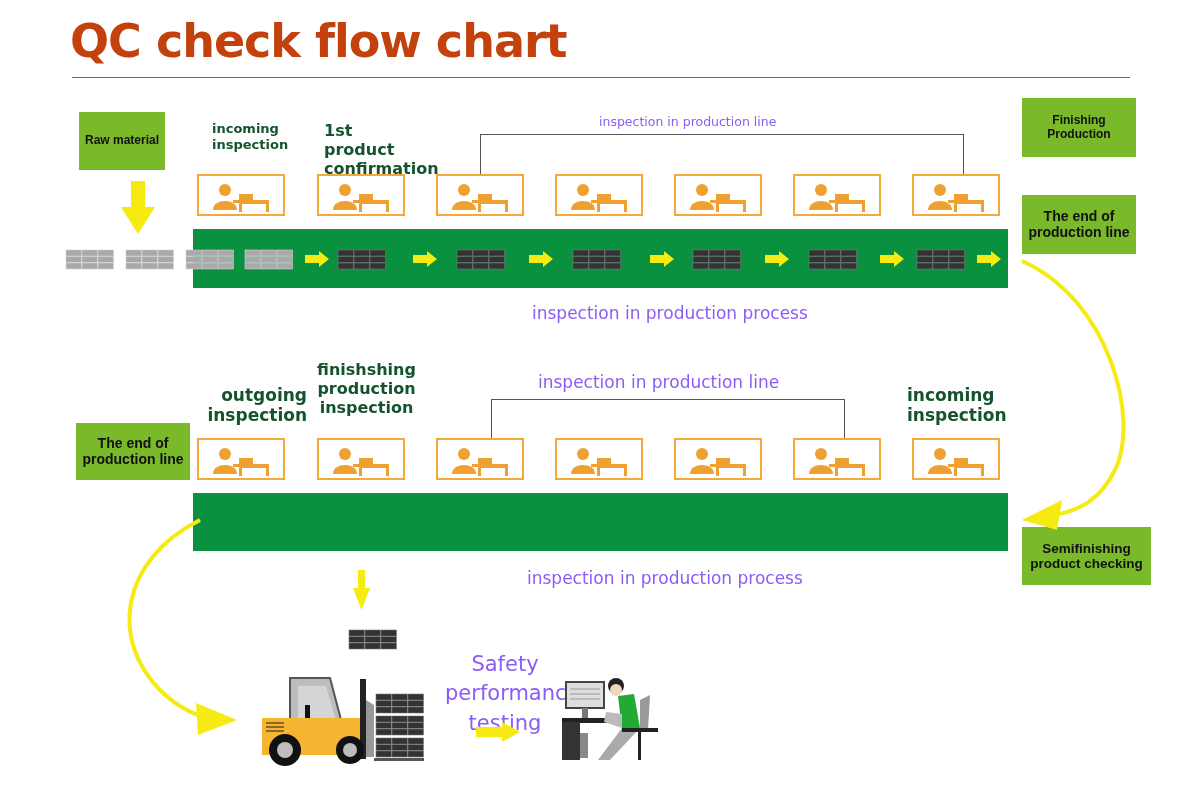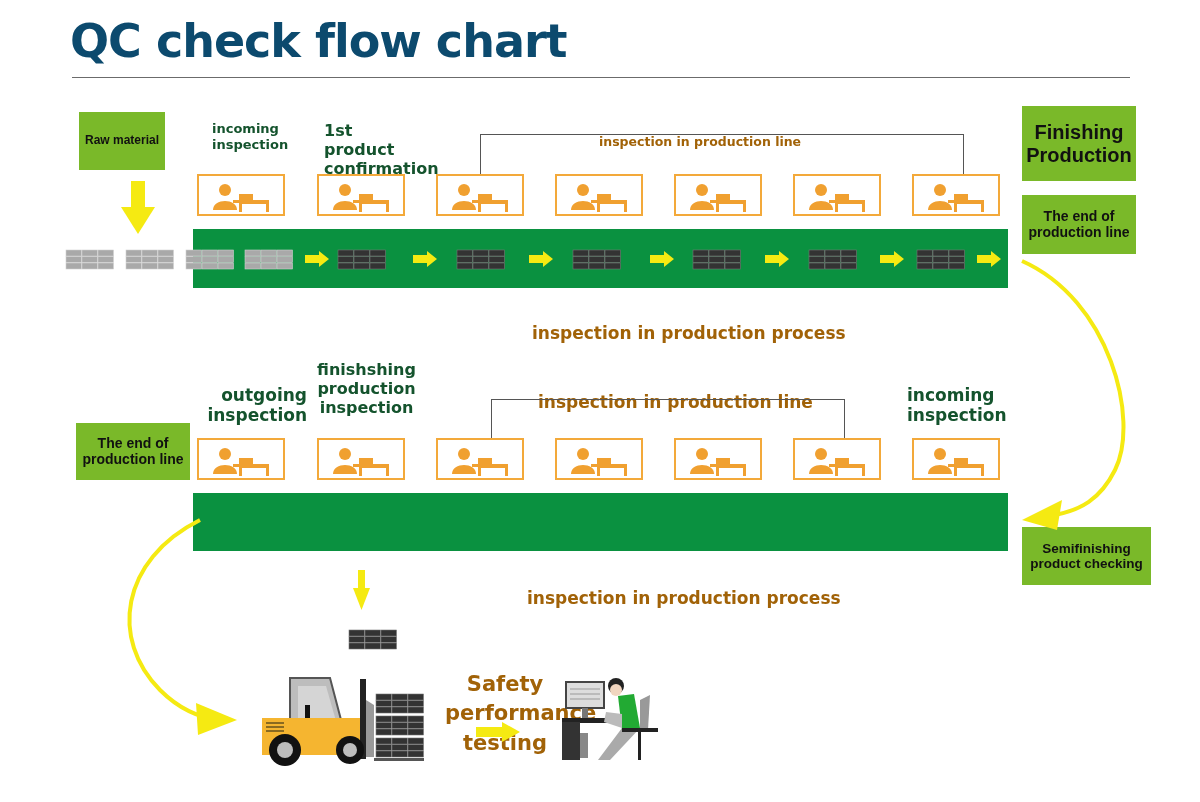--- a/index.html
+++ b/index.html
@@ -1,37 +1,37 @@
 <!DOCTYPE html>
 <html><head>
   <meta charset="utf-8">
   <style>
     html, body { margin: 0; padding: 0; background: #ffffff; }
     body { width: 1200px; height: 802px; position: relative; overflow: hidden; font-family: "DejaVu Sans", sans-serif; }
     .abs { position: absolute; }
-    .title { left: 70px; top: 14px; font-size: 46px; font-weight: bold; color: #0c4a6e; letter-spacing: -1px; font-family: "DejaVu Sans", sans-serif; }
+    .title { left: 70px; top: 14px; font-size: 46px; font-weight: bold; color: #c2410c; letter-spacing: -1px; font-family: "DejaVu Sans", sans-serif; }
     .title-rule { left: 72px; top: 77px; width: 1058px; height: 1px; background: #6b6b6b; }
     .green-label { background: #7ab929; color: #111; font-family: "Liberation Sans", sans-serif; font-weight: bold; text-align: center; display: flex; align-items: center; justify-content: center; line-height: 1.12; }
     .stage-label { font-weight: bold; color: #14532d; text-align: left; line-height: 1.2; font-family: "DejaVu Sans", sans-serif; }
-    .caption { font-weight: bold; color: #a16207; font-family: "DejaVu Sans", sans-serif; white-space: nowrap; margin-top: 20px; }
+    .caption { font-weight: normal; color: #8b5cf6; font-family: "DejaVu Sans", sans-serif; white-space: nowrap; }
     .belt { background: #0a9140; }
     .station { width: 88px; height: 42px; border: 2px solid #f3a93a; box-sizing: border-box; background: #fff; }
     .station svg { position: absolute; left: 0; top: 0; }
     .bracket { border: 1px solid #555; border-bottom: none; }
     .center-text { text-align: center; }
   </style>
 </head>
 <body>
 
 <div class="abs title">QC check flow chart</div>
 <div class="abs title-rule"></div>
 
 <div class="abs green-label" style="left:79px;top:112px;width:86px;height:58px;font-size:12px;">Raw material</div>
 
-<div class="abs green-label" style="left:1022px;top:106px;width:114px;height:75px;font-size:20px;">Finishing Production</div>
+<div class="abs green-label" style="left:1022px;top:98px;width:114px;height:59px;font-size:12px;">Finishing Production</div>
 <div class="abs green-label" style="left:1022px;top:195px;width:114px;height:59px;font-size:14px;font-weight:bold;">The end of production line</div>
 
 <div class="abs stage-label" style="left:212px;top:121px;width:100px;font-size:13px;">incoming inspection</div>
 <div class="abs stage-label" style="left:324px;top:121px;width:100px;font-size:16px;">1st product confirmation</div>
 <div class="abs caption" style="left:599px;top:114px;font-size:12.5px;">inspection in production line</div>
 <div class="abs bracket" style="left:480px;top:134px;width:482px;height:40px;"></div>
 
 <div id="row1-stations">
     <div class="abs station" style="left: 197px; top: 174px;">
       <svg width="88" height="42">

